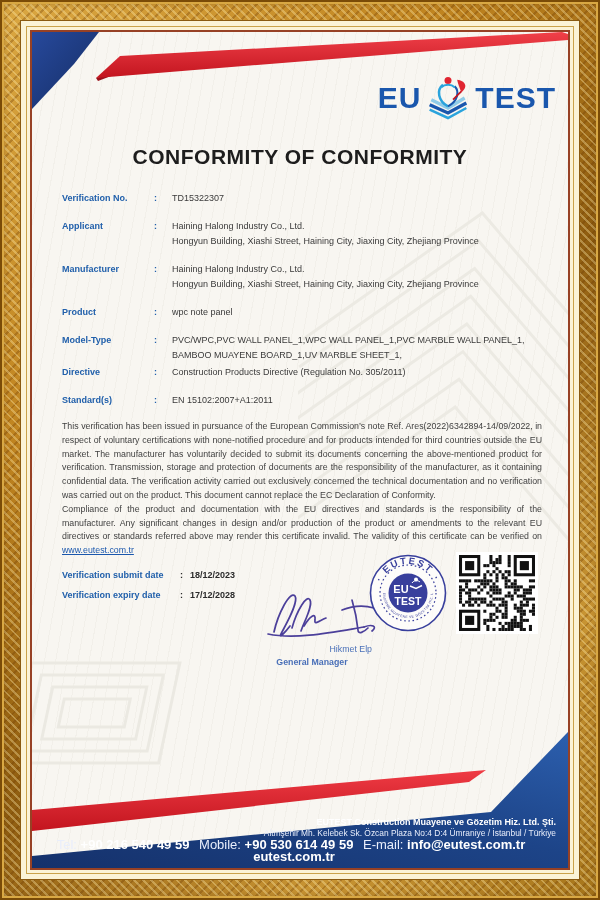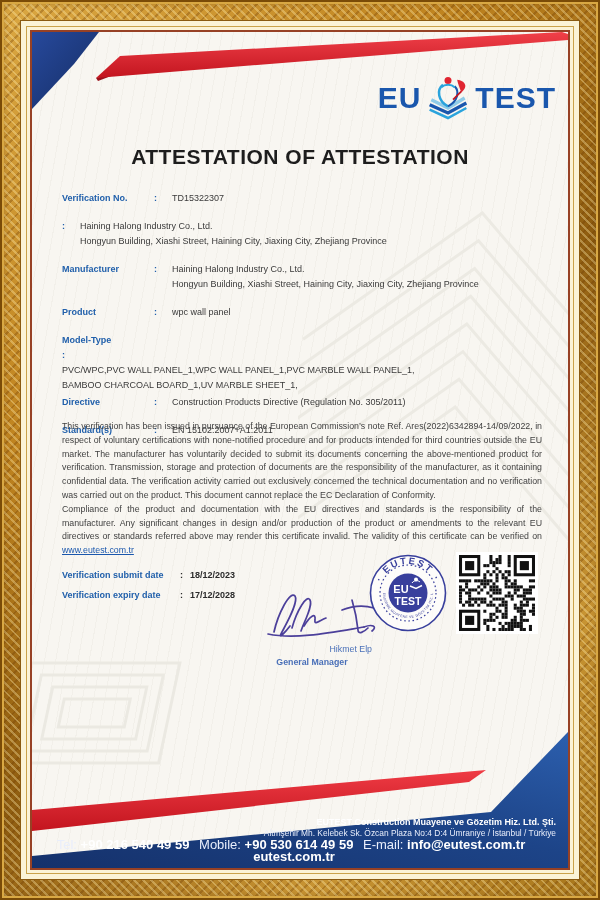--- a/index.html
+++ b/index.html
@@ -156,49 +156,50 @@
       <path d="M30,40 C18,34 16,20 24,14" fill="none" stroke="#2aa3dc" stroke-width="3"></path>
       <path d="M30,40 C42,34 44,22 38,16" fill="none" stroke="#1a57ad" stroke-width="2.5"></path>
       <circle cx="30" cy="9" r="4.2" fill="#e02531"></circle>
       <path d="M22,17 C26,13 34,13 38,17" fill="none" stroke="#2aa3dc" stroke-width="2.5"></path>
       <path d="M41,8 C50,9 55,16 46,23 C44,18 42,13 41,8 Z" fill="#e02531"></path>
       <path d="M46,22 L36,32" stroke="#c3151f" stroke-width="2" fill="none"></path>
     </svg>
     <span class="word">TEST</span>
   </div>
 
-  <div class="title">ATTESTATION OF ATTESTATION</div>
+  <div class="title">CONFORMITY OF CONFORMITY</div>
 
   <div class="fields">
     <div class="frow">
       <span class="flabel">Verification No.</span>
       <span class="fcolon">:</span>
       <span class="fvalue">TD15322307</span>
     </div>
     <div class="frow">
+      <span class="flabel">Applicant</span>
       <span class="fcolon">:</span>
       <span class="fvalue"><span>Haining Halong Industry Co., Ltd.</span><br>
       <span>Hongyun Building, Xiashi Street, Haining City, Jiaxing City, Zhejiang Province</span></span>
     </div>
     <div class="frow">
       <span class="flabel">Manufacturer</span>
       <span class="fcolon">:</span>
       <span class="fvalue"><span>Haining Halong Industry Co., Ltd.</span><br>
       <span>Hongyun Building, Xiashi Street, Haining City, Jiaxing City, Zhejiang Province</span></span>
     </div>
     <div class="frow">
       <span class="flabel">Product</span>
       <span class="fcolon">:</span>
-      <span class="fvalue">wpc wall panel</span>
-    </div>
-    <div class="frow" style="margin-bottom:2px;flex-direction:column;">
+      <span class="fvalue">wpc note panel</span>
+    </div>
+    <div class="frow" style="margin-bottom:2px;">
       <span class="flabel">Model-Type</span>
       <span class="fcolon">:</span>
       <span class="fvalue"><span>PVC/WPC,PVC WALL PANEL_1,WPC WALL PANEL_1,PVC MARBLE WALL PANEL_1,</span><br>
-      <span>BAMBOO CHARCOAL BOARD_1,UV MARBLE SHEET_1,</span></span>
+      <span>BAMBOO MUAYENE BOARD_1,UV MARBLE SHEET_1,</span></span>
     </div>
     <div class="frow">
       <span class="flabel">Directive</span>
       <span class="fcolon">:</span>
       <span class="fvalue">Construction Products Directive (Regulation No. 305/2011)</span>
     </div>
     <div class="frow">
       <span class="flabel">Standard(s)</span>
       <span class="fcolon">:</span>
       <span class="fvalue">EN 15102:2007+A1:2011</span>

